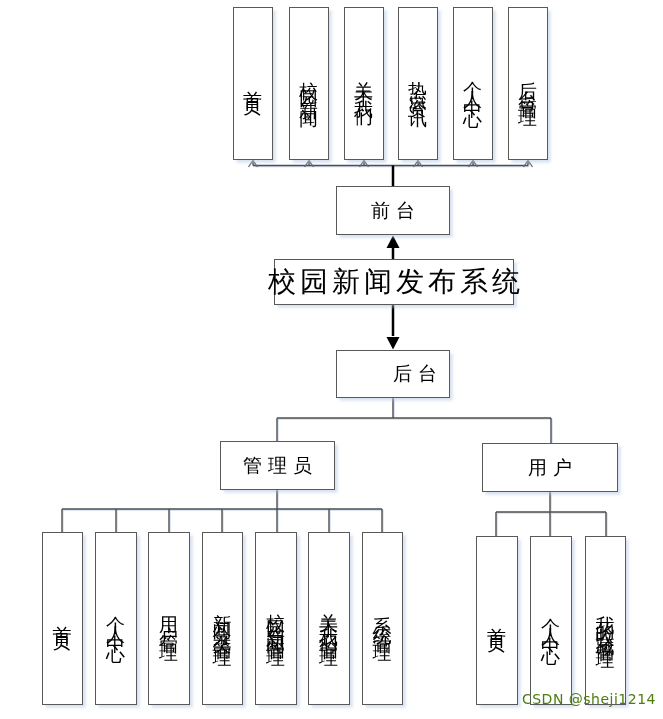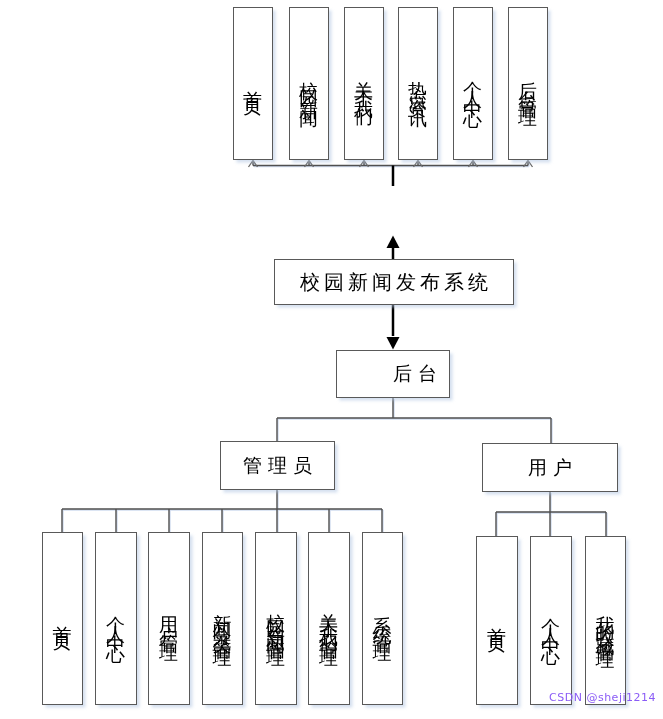--- a/index.html
+++ b/index.html
@@ -13,24 +13,24 @@
     position:absolute;background:#ffffff;border:1.4px solid #595959;
     box-shadow:2.5px 2.5px 3px rgba(176,196,226,.55);
     display:flex;align-items:center;justify-content:center;
     box-sizing:border-box;
   }
   .vtext{
     writing-mode:vertical-rl;text-orientation:upright;
     font-size:19px;line-height:1;letter-spacing:9px;
   }
   .htext{font-size:19px;letter-spacing:6px;text-indent:6px;white-space:nowrap;}
-  .root-text{font-size:20px;letter-spacing:4px;text-indent:4px;white-space:nowrap;}
+  .root-text{font-size:28px;letter-spacing:4px;text-indent:4px;white-space:nowrap;}
   .watermark{
-    position:absolute;right:7px;top:691px;font-size:11px;
-    color:#8b5cf6;letter-spacing:.5px;text-align:right;
+    position:absolute;right:7px;top:691px;font-size:14px;
+    color:#4d7c0f;letter-spacing:.5px;text-align:right;
   }
 </style>
 </head>
 <body>
 
 <div class="stage">
 
   <svg class="wires" viewBox="0 0 663 719">
     <g class="soft" stroke="#4f4f4f" stroke-width="1.4" fill="none">
 
@@ -76,20 +76,23 @@
   <div class="box" style="left:398px;top:7px;width:40px;height:153px;">
     <span class="vtext">热点资讯</span>
   </div>
   <div class="box" style="left:453px;top:7px;width:40px;height:153px;">
     <span class="vtext">个人中心</span>
   </div>
   <div class="box" style="left:508px;top:7px;width:40px;height:153px;">
     <span class="vtext">后台管理</span>
   </div>
 
+  <div class="box" style="left:336px;top:186px;width:114px;height:49px;">
+    <span class="htext">前台</span>
+  </div>
   <div class="box" style="left:274px;top:259px;width:240px;height:46px;">
     <span class="root-text">校园新闻发布系统</span>
   </div>
   <div class="box" style="left:336px;top:350px;width:114px;height:48px;padding-left:44px;">
     <span class="htext">后台</span>
   </div>
 
   <div class="box" style="left:220px;top:441px;width:115px;height:49px;">
     <span class="htext">管理员</span>
   </div>

